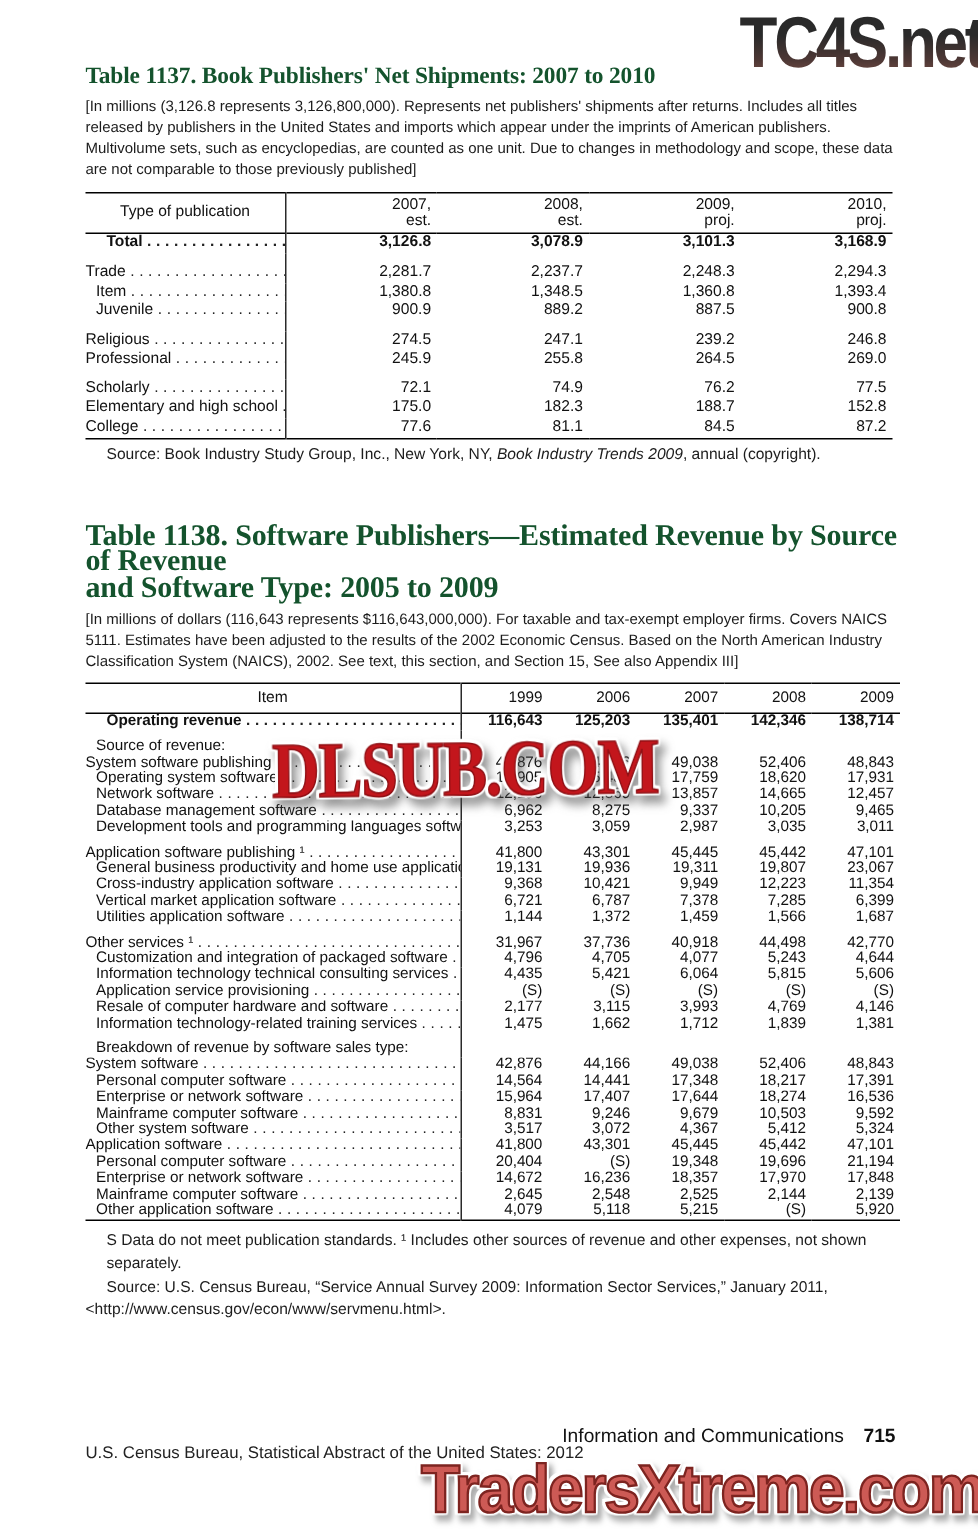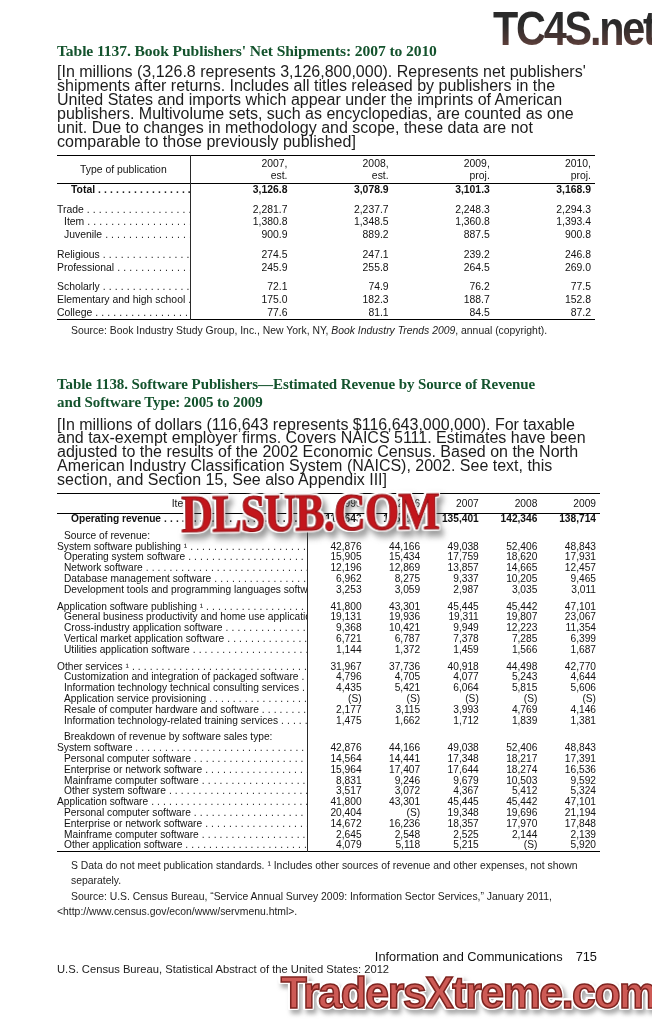--- a/index.html
+++ b/index.html
@@ -3,23 +3,23 @@
 <meta charset="utf-8">
 <style>
   html,body{margin:0;padding:0;background:#888;}
   .page{position:relative;width:652px;height:1024px;margin:0 auto;background:#fff;
         font-family:"Liberation Sans",sans-serif;color:#151515;overflow:hidden;}
   .content{position:absolute;left:57px;top:0;width:546px;}
 
   
   .ttl{font-family:"Liberation Serif",serif;font-weight:bold;color:#14532d;}
   .t1{margin:42px 0 0 0;font-size:15.6px;line-height:17px;letter-spacing:-0.1px;}
-  .t2{margin:40px 0 0 0;font-size:15px;line-height:17.6px;width:548px;letter-spacing:-0.1px;}
+  .t2{margin:40px 0 0 0;font-size:20px;line-height:17.6px;width:548px;letter-spacing:-0.1px;}
   .t2 span{display:block;}
-  .note{margin:6px 0 0 0;width:541px;font-size:16px;line-height:13.9px;color:#1c1c1c;}
+  .note{margin:6px 0 0 0;width:541px;font-size:10px;line-height:13.9px;color:#1c1c1c;}
   .src{margin:5px 0 0 0;padding-left:14px;font-size:10.4px;color:#1c1c1c;}
   .fn{margin:0;font-size:10.4px;line-height:15.2px;color:#1c1c1c;width:541px;}
   .fn.first{margin-top:6px;}
   .fn.ind{padding-left:14px;}
 
   
   .tbl{border-collapse:collapse;table-layout:fixed;
        border-top:1.7px solid #000;border-bottom:1.7px solid #000;color:#111;}
   .tbl thead tr{border-bottom:1.4px solid #000;}
   .tbl .lab{border-right:1.1px solid #2a2a2a;}
@@ -43,21 +43,21 @@
 
   .t1138{margin-top:6px;width:543px;font-size:10.2px;}
   .t1138 col.c-lab2{width:250px;}
   .t1138 col.c-val2{width:58.6px;}
   .t1138 td{line-height:10.8px;}
   .t1138 thead th{line-height:13px;padding-top:3px;padding-bottom:3px;}
   .t1138 tr.sp td{height:4px;line-height:4px;}
 
   
   .pg-right{position:absolute;top:949px;right:55px;font-size:12.8px;color:#111;}
-  .pg-right .pgnum{margin-left:13px;}
+  .pg-right .pgnum{margin-left:13px;font-weight:bold;}
   .credit{position:absolute;top:963px;left:57px;font-size:11.2px;color:#222;}
 
   
   .wm{position:absolute;white-space:nowrap;z-index:30;}
   .wm-tc4s{top:0px;right:-3px;font-size:47px;font-weight:900;letter-spacing:-2.5px;
            transform:scaleX(.88) scaleY(1.02);transform-origin:top right;
            color:var(--tc4s-dark,#38302e);
            text-shadow:0 0 2px rgba(255,255,255,.85),0 0 5px rgba(255,255,255,.6);}
   @supports ((-webkit-background-clip:text) or (background-clip:text)){
     .wm-tc4s{background:linear-gradient(to bottom,var(--tc4s-dark,#2a2a2a) 42%,#4e3835 72%,var(--tc4s-maroon,#7e5148) 96%);

